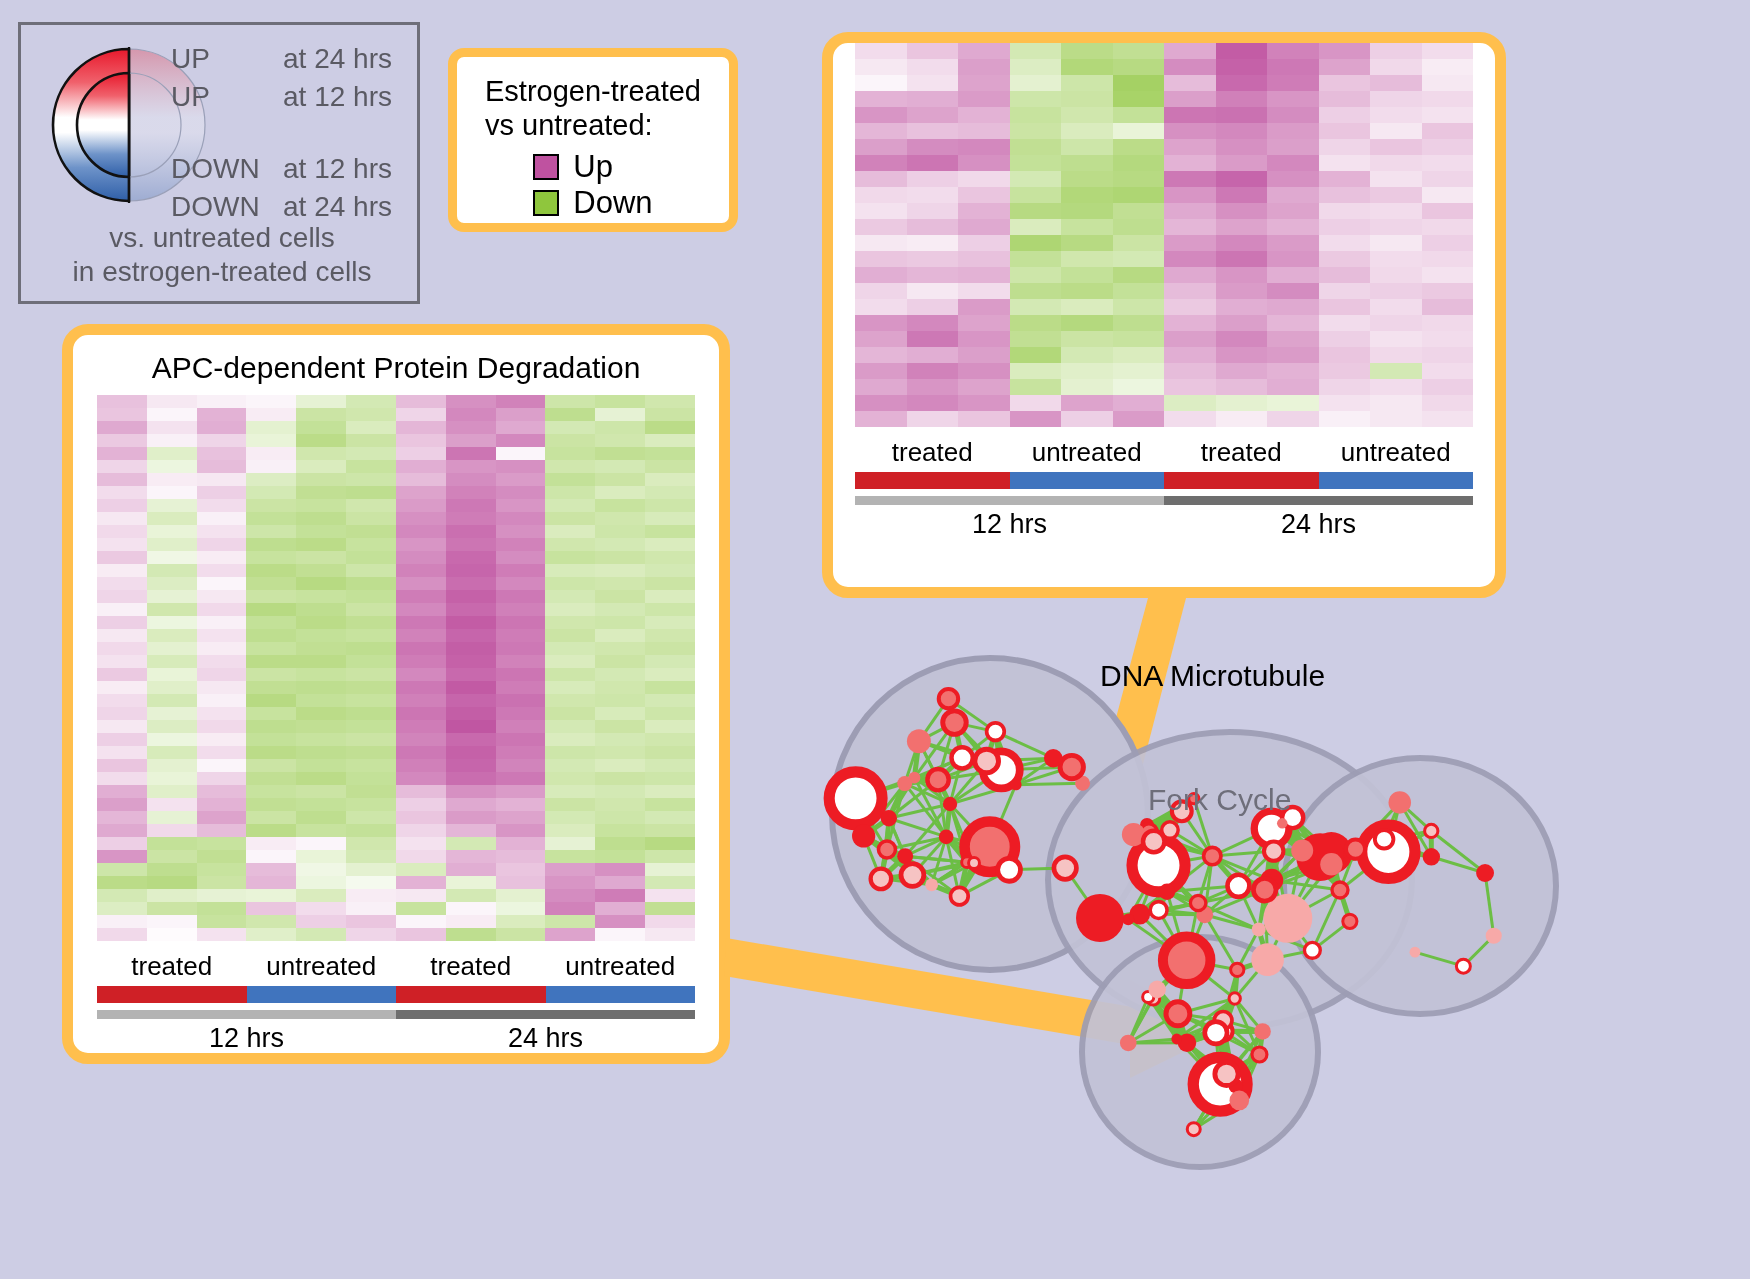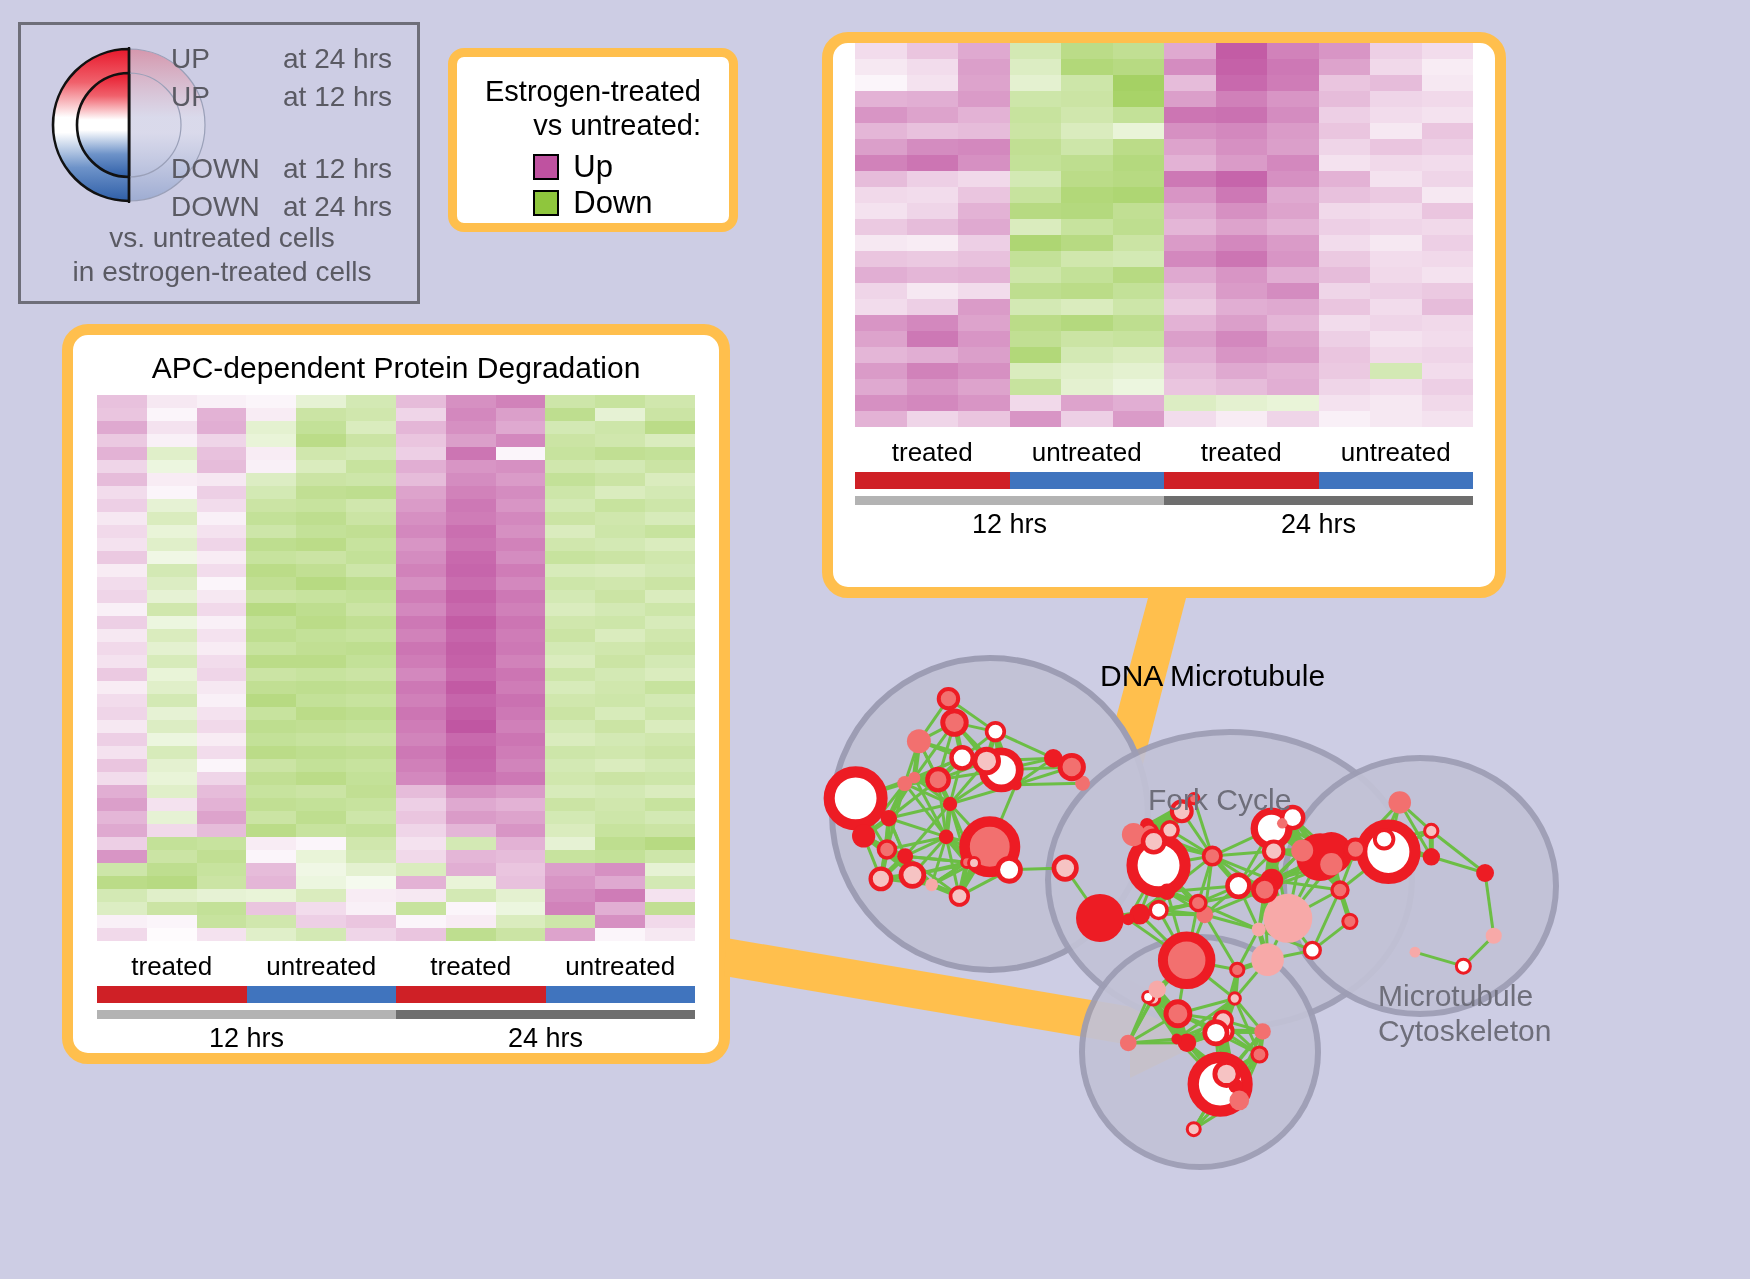--- a/index.html
+++ b/index.html
@@ -28,21 +28,21 @@
     position:absolute;left:0;top:196px;width:402px;text-align:center;
     color:#5a5a63;font-size:28px;line-height:1.22;
   }
 
   
   .est-card{
     position:absolute;left:448px;top:48px;width:290px;height:184px;
     background:#fff;border:9px solid #ffbf4d;border-radius:16px;box-sizing:border-box;
     display:flex;flex-direction:column;align-items:center;justify-content:center;
   }
-  .est-title{font-size:29px;color:#000;line-height:1.16;text-align:right;margin-top:16px;}
+  .est-title{font-size:29px;color:#000;line-height:1.16;text-align:left;margin-top:16px;}
   .est-items{margin-top:6px;}
   .est-row{display:flex;align-items:center;gap:14px;height:36px;}
   .swatch{width:26px;height:26px;border:2px solid #000;box-sizing:border-box;}
   .est-label{font-size:31px;color:#000;}
 
   
   .panel{
     position:absolute;background:#fff;border:11px solid #ffbf4d;
     border-radius:26px;box-sizing:border-box;
   }
@@ -1655,19 +1655,15 @@
           <circle cx="357.2022853216059" cy="371.37638096417237" r="8.786090494965245" fill="#f7a9a8"></circle>
           <circle cx="415.90473988644135" cy="414.7820903362838" r="11.160353156812654" fill="#ffffff" stroke="#ed1c24" stroke-width="4.687348325861315"></circle>
           <circle cx="377.8900232520367" cy="395.7374482424006" r="11.914284590126147" fill="#f2706f" stroke="#ed1c24" stroke-width="5.003999527852982"></circle>
           <circle cx="300" cy="300" r="24" fill="#ed1c24"></circle>
           <circle cx="540" cy="272" r="8" fill="#f2706f" stroke="#ed1c24" stroke-width="3.36"></circle>
         </g>
     </svg>
 
     <div class="net-label" id="lbl-dna">DNA Microtubule</div>
     <div class="net-label" id="lbl-cellcycle">Fork Cycle</div>
-    <div class="net-label" id="lbl-micro">
-      <div>Microtubule</div>
-      <div>Cytoskeleton</div>
-    </div>
   </div>
 
 </div>
 
 </body></html>

